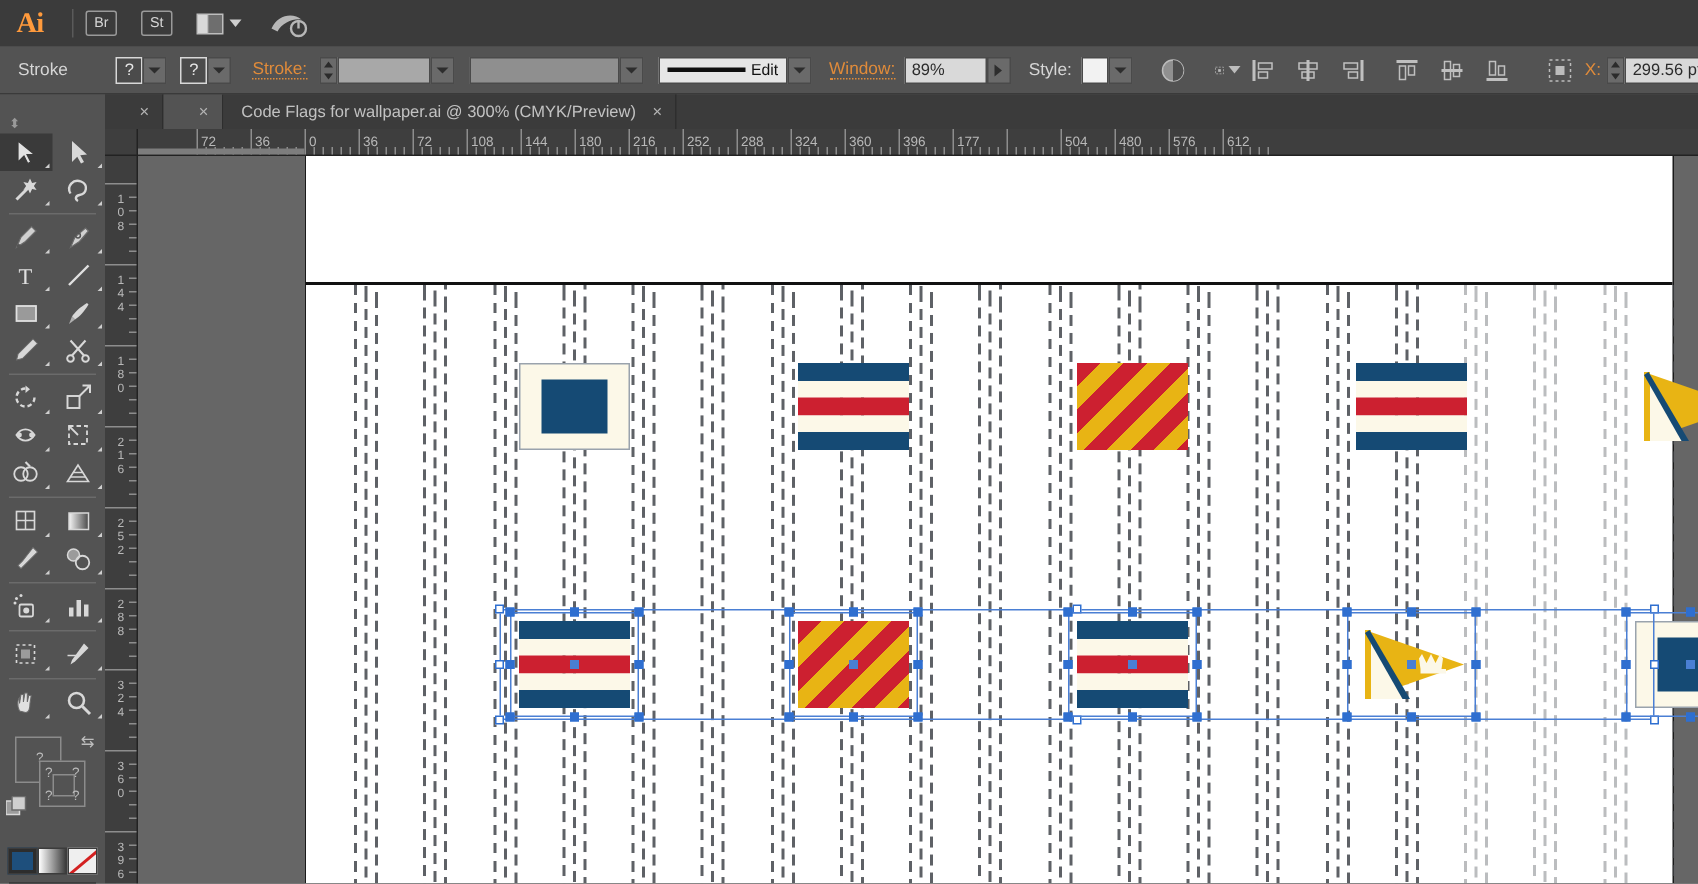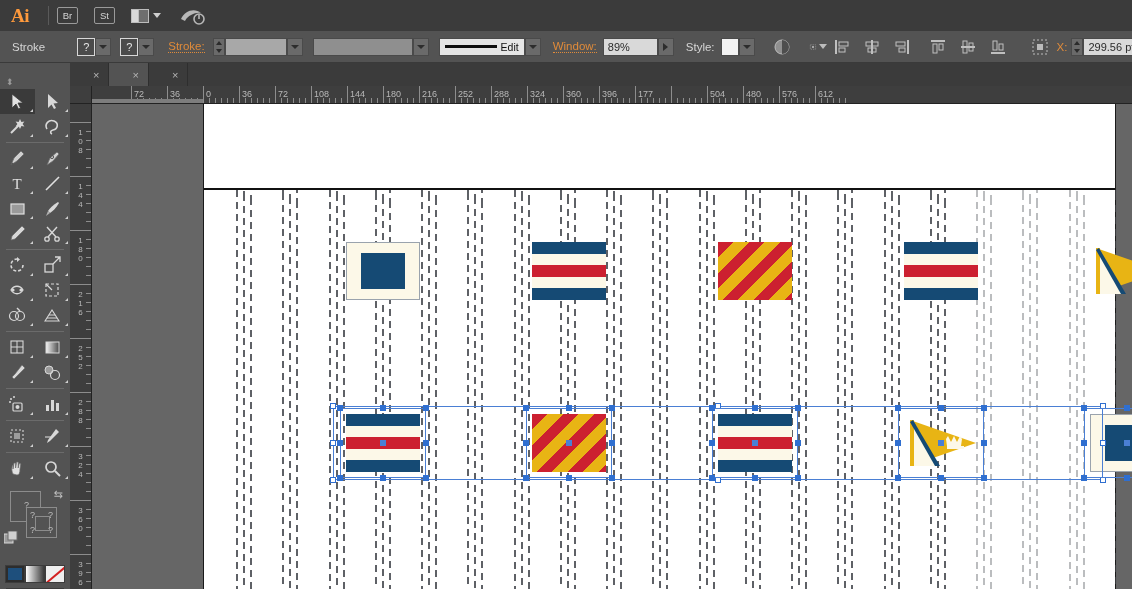--- a/index.html
+++ b/index.html
@@ -339,20 +339,21 @@
   </div>
 
   <div class="tabbar" id="tabbar">
       <div class="tab">
         <span class="tclose">×</span>
       </div>
       <div class="tab active">
         <span class="tclose">×</span>
       </div>
       <div class="tab">
+        <span>Code Flags for wallpaper.ai @ 300% (CMYK/Preview)</span>
         <span class="tclose">×</span>
       </div>
     </div>
 
   <div class="toolbar">
     <div style="height:14px"></div>
     <div style="color:#9a9a9a;font-size:9px;padding-left:6px">⬍</div>
     <div class="tgrid" style="padding-top:2px" id="toolgrid">
         <div class="tcell sel">
           <svg class="tool-ico" viewBox="0 0 19 19">

